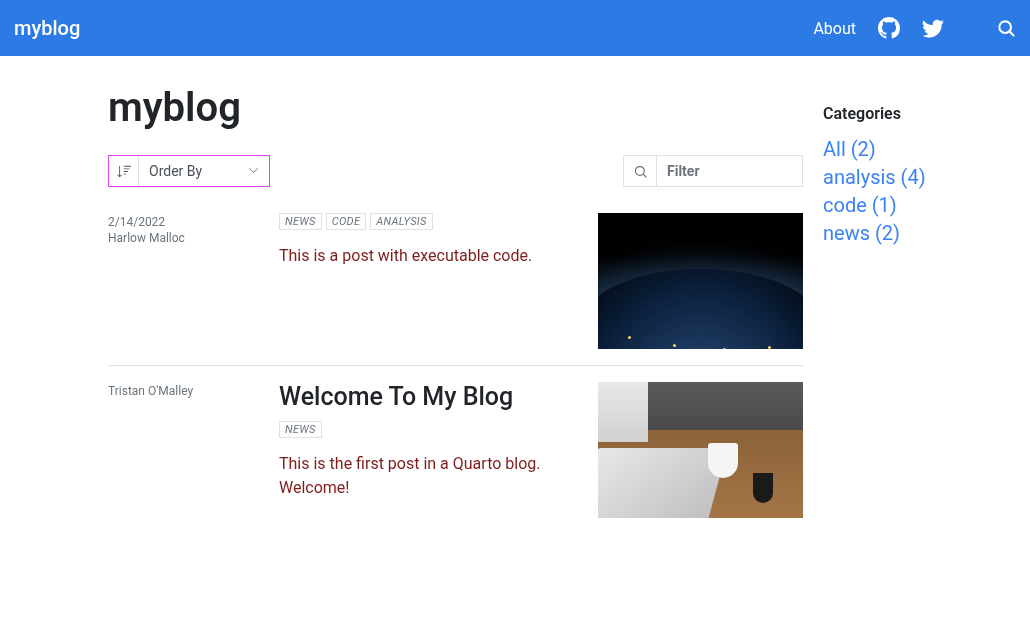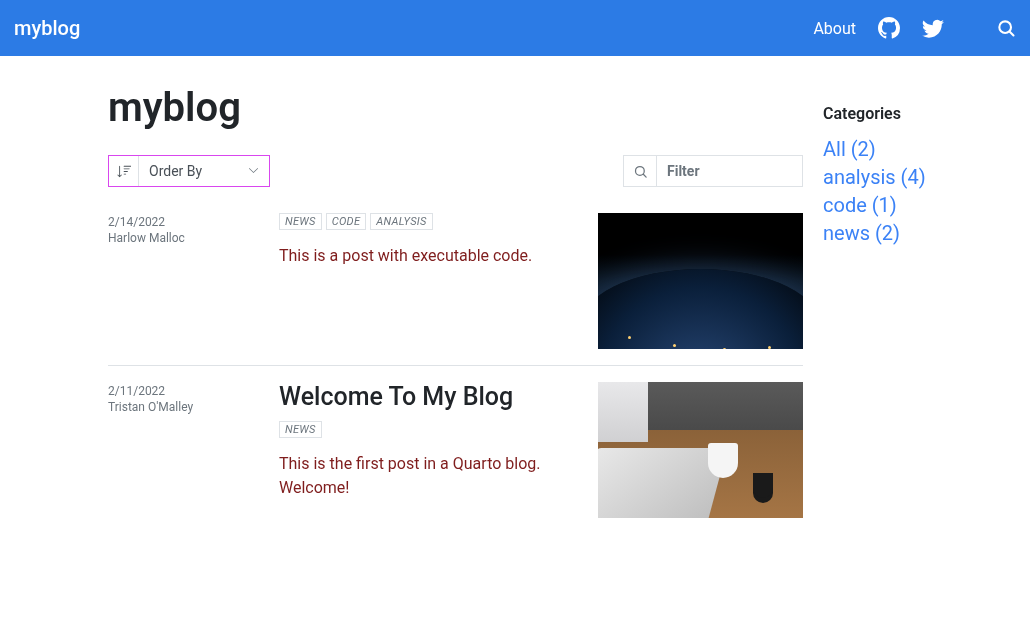--- a/index.html
+++ b/index.html
@@ -125,21 +125,20 @@
           <span class="tag">CODE</span>
           <span class="tag">ANALYSIS</span>
         </div>
         <p class="post-excerpt">This is a post with executable code.</p>
       </div>
       <div class="post-thumb thumb-earth"></div>
     </div>
 
     <div class="post">
       <div class="post-meta">
-        <div class="post-date">2/11/2022</div>
         <div>Tristan O'Malley</div>
       </div>
       <div class="post-body">
         <h2 class="post-title">Welcome To My Blog</h2>
         <div class="tags">
           <span class="tag">NEWS</span>
         </div>
         <p class="post-excerpt">This is the first post in a Quarto blog. Welcome!</p>
       </div>
       <div class="post-thumb thumb-desk">

